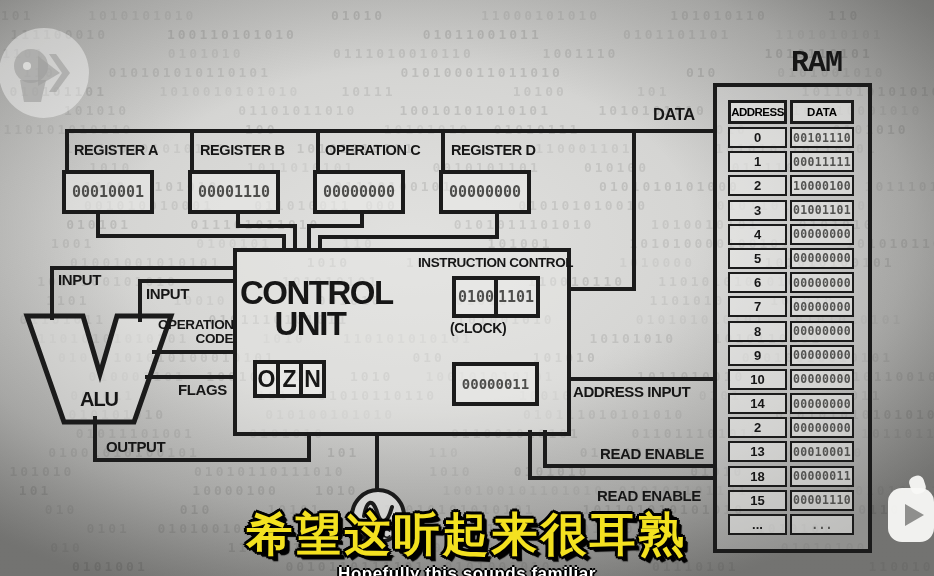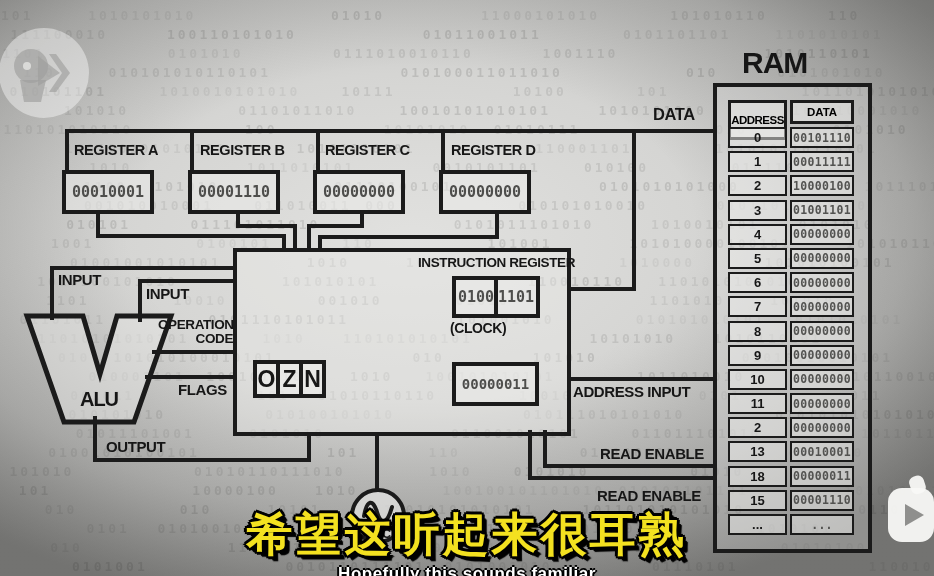--- a/index.html
+++ b/index.html
@@ -210,21 +210,21 @@
   </svg>
 
   <div class="w" style="left:65px;top:129px;width:650px;height:4px;"></div>
   <div class="w" style="left:65px;top:129px;width:4px;height:43px;"></div>
   <div class="w" style="left:190px;top:129px;width:4px;height:43px;"></div>
   <div class="w" style="left:316px;top:129px;width:4px;height:43px;"></div>
   <div class="w" style="left:441px;top:129px;width:4px;height:43px;"></div>
 
   <div class="lbl" style="left:74px;top:142px;font-size:14.5px;">REGISTER A</div>
   <div class="lbl" style="left:200px;top:142px;font-size:14.5px;">REGISTER B</div>
-  <div class="lbl" style="left:325px;top:142px;font-size:14.5px;">REGISTER C</div>
+  <div class="lbl" style="left:325px;top:142px;font-size:14.5px;">OPERATION C</div>
   <div class="lbl" style="left:451px;top:142px;font-size:14.5px;">REGISTER D</div>
 
   <div class="box" style="left:62px;top:170px;width:92px;height:44px;">
     <span class="mono" style="font-size:15px;">00010001</span>
     </div>
   <div class="box" style="left:188px;top:170px;width:92px;height:44px;">
     <span class="mono" style="font-size:15px;">00001110</span>
     </div>
   <div class="box" style="left:313px;top:170px;width:92px;height:44px;">
     <span class="mono" style="font-size:15px;">00000000</span>
@@ -244,22 +244,26 @@
   <div class="w" style="left:307px;top:224px;width:4px;height:26px;"></div>
   <div class="w" style="left:495px;top:212px;width:4px;height:27px;"></div>
   <div class="w" style="left:318px;top:235px;width:181px;height:4px;"></div>
   <div class="w" style="left:318px;top:235px;width:4px;height:15px;"></div>
 
   <div class="w" style="left:632px;top:129px;width:4px;height:162px;"></div>
   <div class="w" style="left:569px;top:287px;width:67px;height:4px;"></div>
   <div class="lbl" style="left:653px;top:105px;font-size:16.5px;">DATA</div>
 
   <div class="box" style="left:233px;top:248px;width:338px;height:188px;background:rgba(233,233,231,0.45);"></div>
-
-  <div class="lbl" style="left:418px;top:255px;width:140px;text-align:right;font-size:13.5px;">INSTRUCTION REGISTER</div>
+  <div class="lbl" style="left:240px;top:277px;width:140px;text-align:center;font-size:33px;font-weight:800;letter-spacing:-1.5px;line-height:0.94;white-space:normal;">
+    <div>CONTROL</div>
+    <div>UNIT</div>
+  </div>
+
+  <div class="lbl" style="left:418px;top:255px;width:140px;text-align:right;font-size:13.5px;">INSTRUCTION CONTROL</div>
   <div class="box" style="left:452px;top:276px;width:88px;height:42px;padding:12px;">
     <span class="mono" style="font-size:15px;flex:1;text-align:center;border-right:4px solid #1b1b1b;line-height:34px;">0100</span>
     <span class="mono" style="font-size:15px;flex:1;text-align:center;line-height:34px;">1101</span>
   </div>
   <div class="lbl" style="left:450px;top:320px;font-size:14px;">(CLOCK)</div>
 
   <div style="position:absolute;left:253px;top:360px;display:flex;z-index:4;">
     <div class="flagcell">O</div>
     <div class="flagcell">Z</div>
     <div class="flagcell">N</div>
@@ -304,25 +308,25 @@
   <div class="w" style="left:528px;top:476px;width:185px;height:4px;"></div>
   <div class="lbl" style="left:597px;top:487px;font-size:15px;">READ ENABLE</div>
 
   <div class="w" style="left:375px;top:434px;width:4px;height:55px;"></div>
   <svg style="position:absolute;left:348px;top:486px;z-index:3;" width="60" height="60" viewBox="0 0 60 60">
     <circle cx="30" cy="30" r="26" fill="rgba(230,230,228,0.7)" stroke="#1b1b1b" stroke-width="4"></circle>
     <path d="M16 30 C 19 13, 25 13, 29 26 C 33 39, 39 39, 44 21" fill="none" stroke="#1b1b1b" stroke-width="4" stroke-linecap="round"></path>
   </svg>
   <div class="lbl" style="left:351px;top:527px;width:54px;text-align:center;font-size:12.5px;">CLOCK</div>
 
-  <div class="lbl" style="left:742px;top:46px;width:100px;text-align:left;font-size:30px;font-weight:800;letter-spacing:-1px;">RAM</div>
+  <div class="lbl" style="left:742px;top:46px;width:100px;text-align:right;font-size:30px;font-weight:800;letter-spacing:-1px;font-family:Liberation Mono, monospace;">RAM</div>
   <div class="box" style="left:713px;top:83px;width:159px;height:470px;background:rgba(236,236,234,0.25);"></div>
 
   <div style="position:absolute;left:728px;top:100px;display:flex;gap:3px;z-index:4;">
-    <div class="cell" style="width:59px;height:40px;border-width:3px;font-weight:800;font-size:11.5px;letter-spacing:-0.5px;">ADDRESS</div>
+    <div class="cell" style="width:59px;height:24px;border-width:3px;font-weight:800;font-size:11.5px;letter-spacing:-0.5px;">ADDRESS</div>
     <div class="cell" style="width:64px;height:24px;border-width:3px;font-weight:800;font-size:11.5px;">DATA</div>
   </div>
   <div id="ram-rows" style="position:absolute;left:728px;top:127px;z-index:4;">
       <div class="ramrow">
         <div class="cell addr">0</div>
         <div class="cell data">00101110</div>
       </div>
       <div class="ramrow">
         <div class="cell addr">1</div>
         <div class="cell data">00011111</div>
@@ -357,21 +361,21 @@
       </div>
       <div class="ramrow">
         <div class="cell addr">9</div>
         <div class="cell data">00000000</div>
       </div>
       <div class="ramrow">
         <div class="cell addr">10</div>
         <div class="cell data">00000000</div>
       </div>
       <div class="ramrow">
-        <div class="cell addr">11</div>
+        <div class="cell addr">14</div>
         <div class="cell data">00000000</div>
       </div>
       <div class="ramrow">
         <div class="cell addr">2</div>
         <div class="cell data">00000000</div>
       </div>
       <div class="ramrow">
         <div class="cell addr">13</div>
         <div class="cell data">00010001</div>
       </div>

